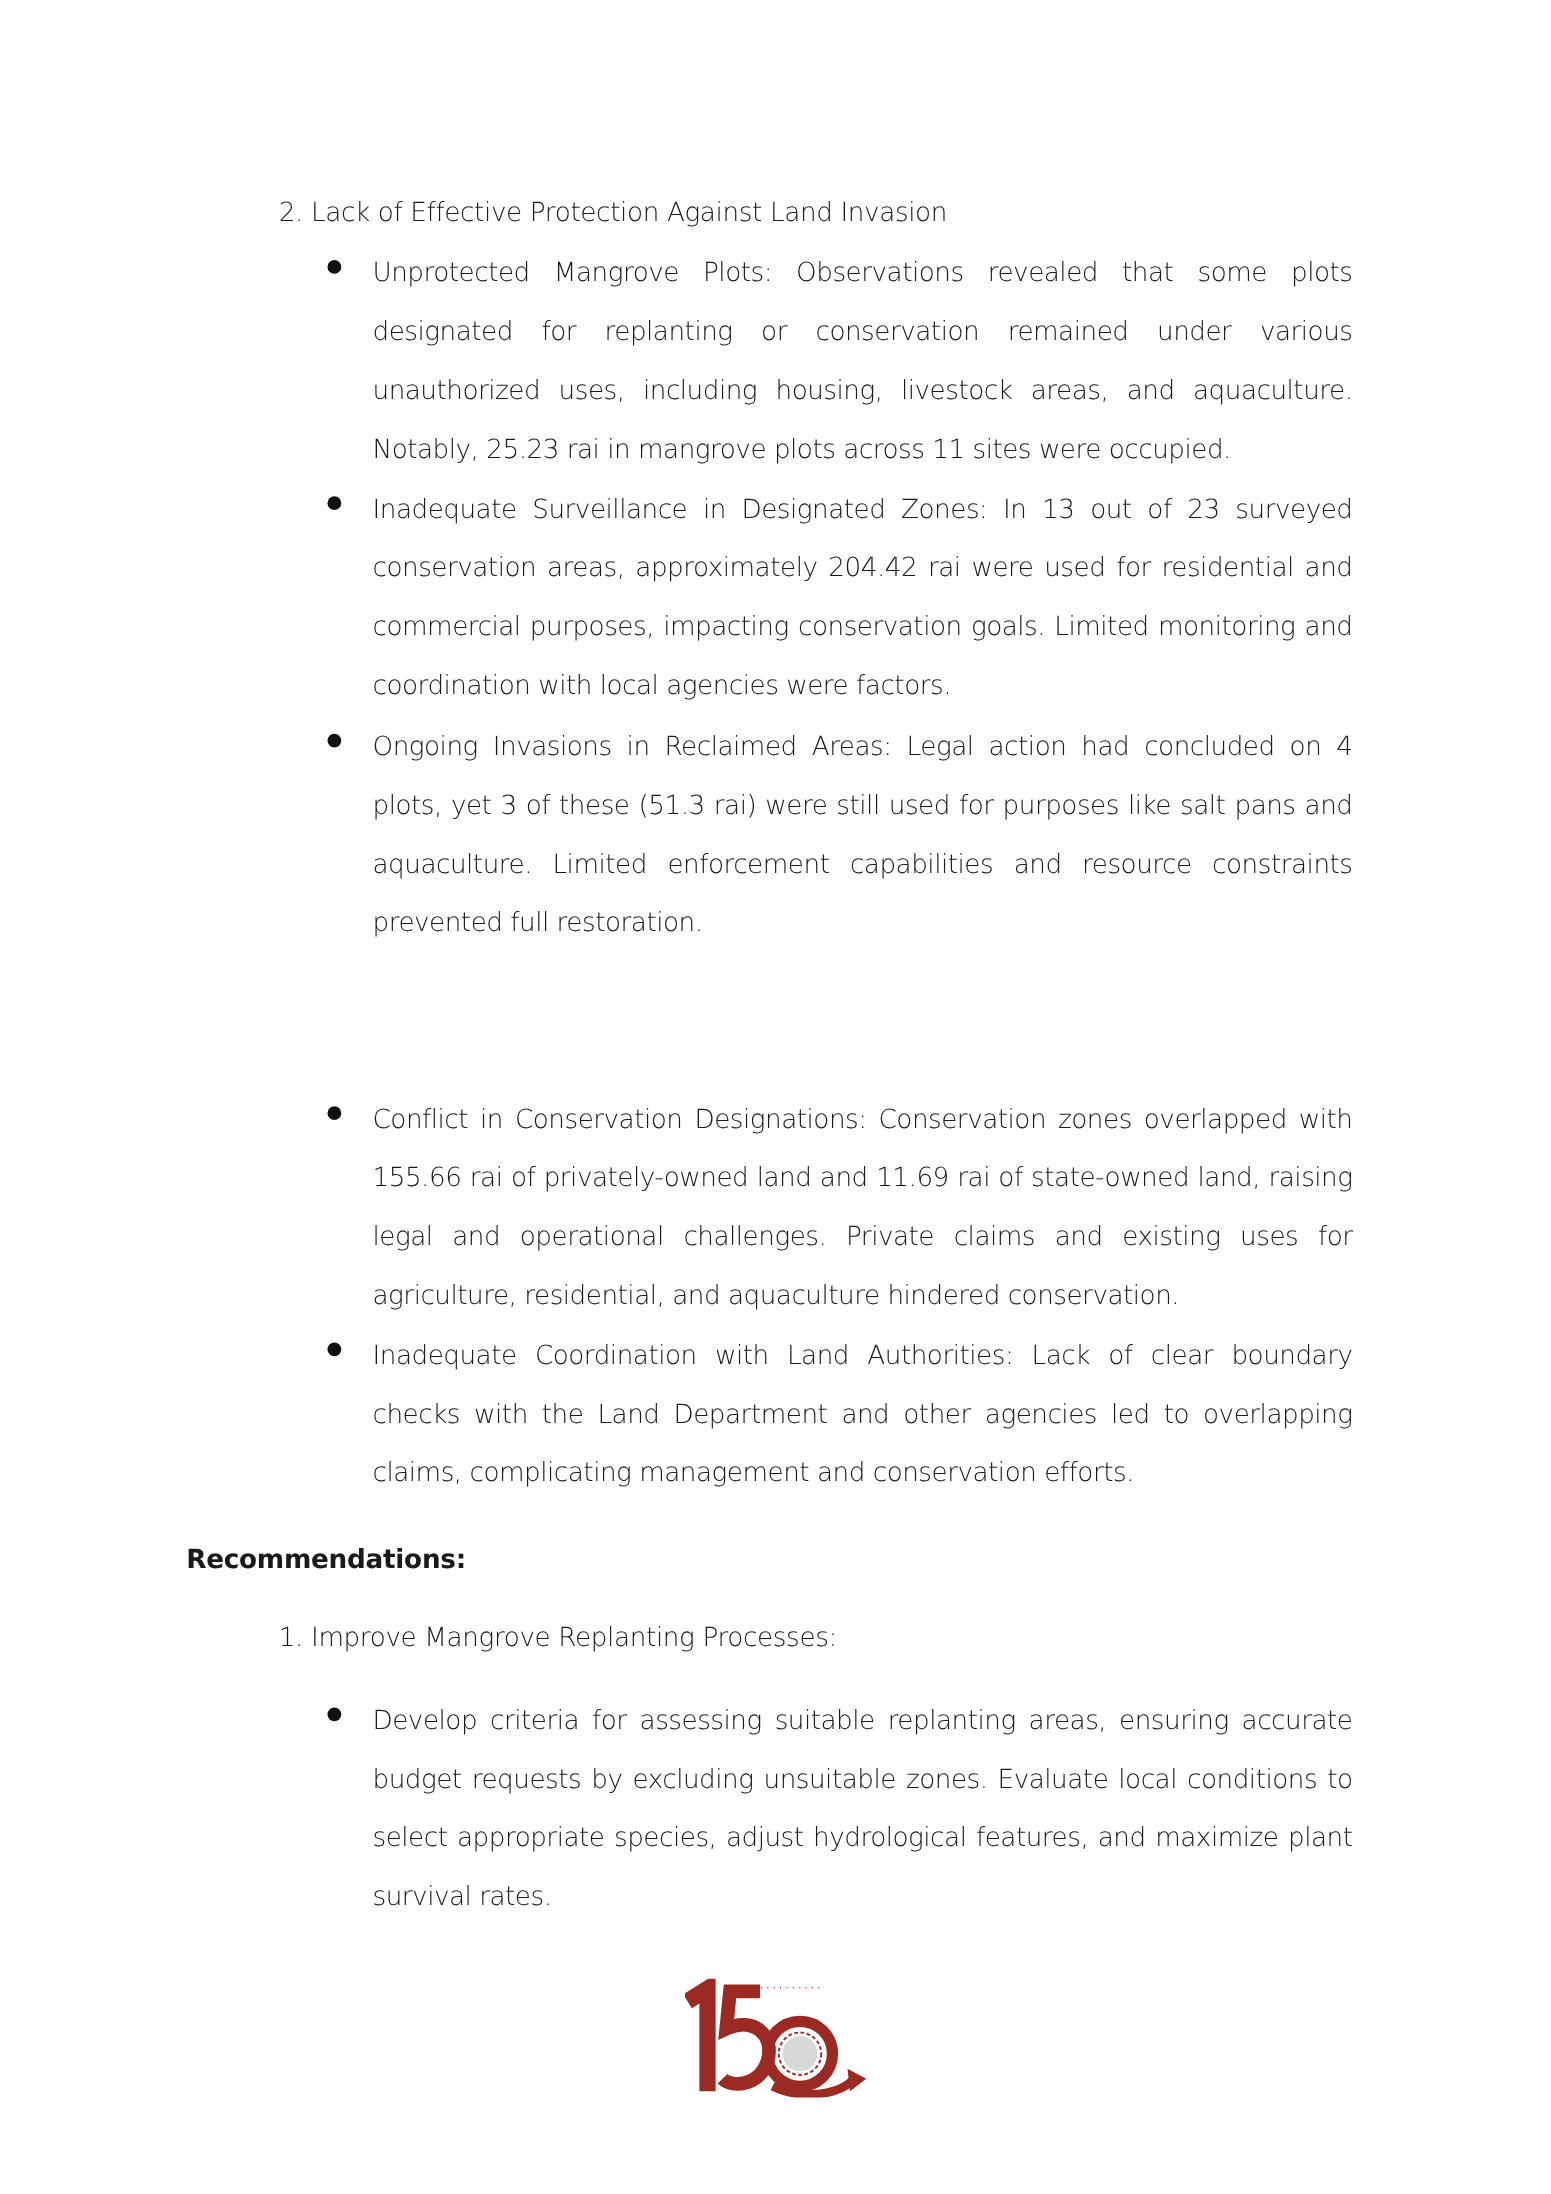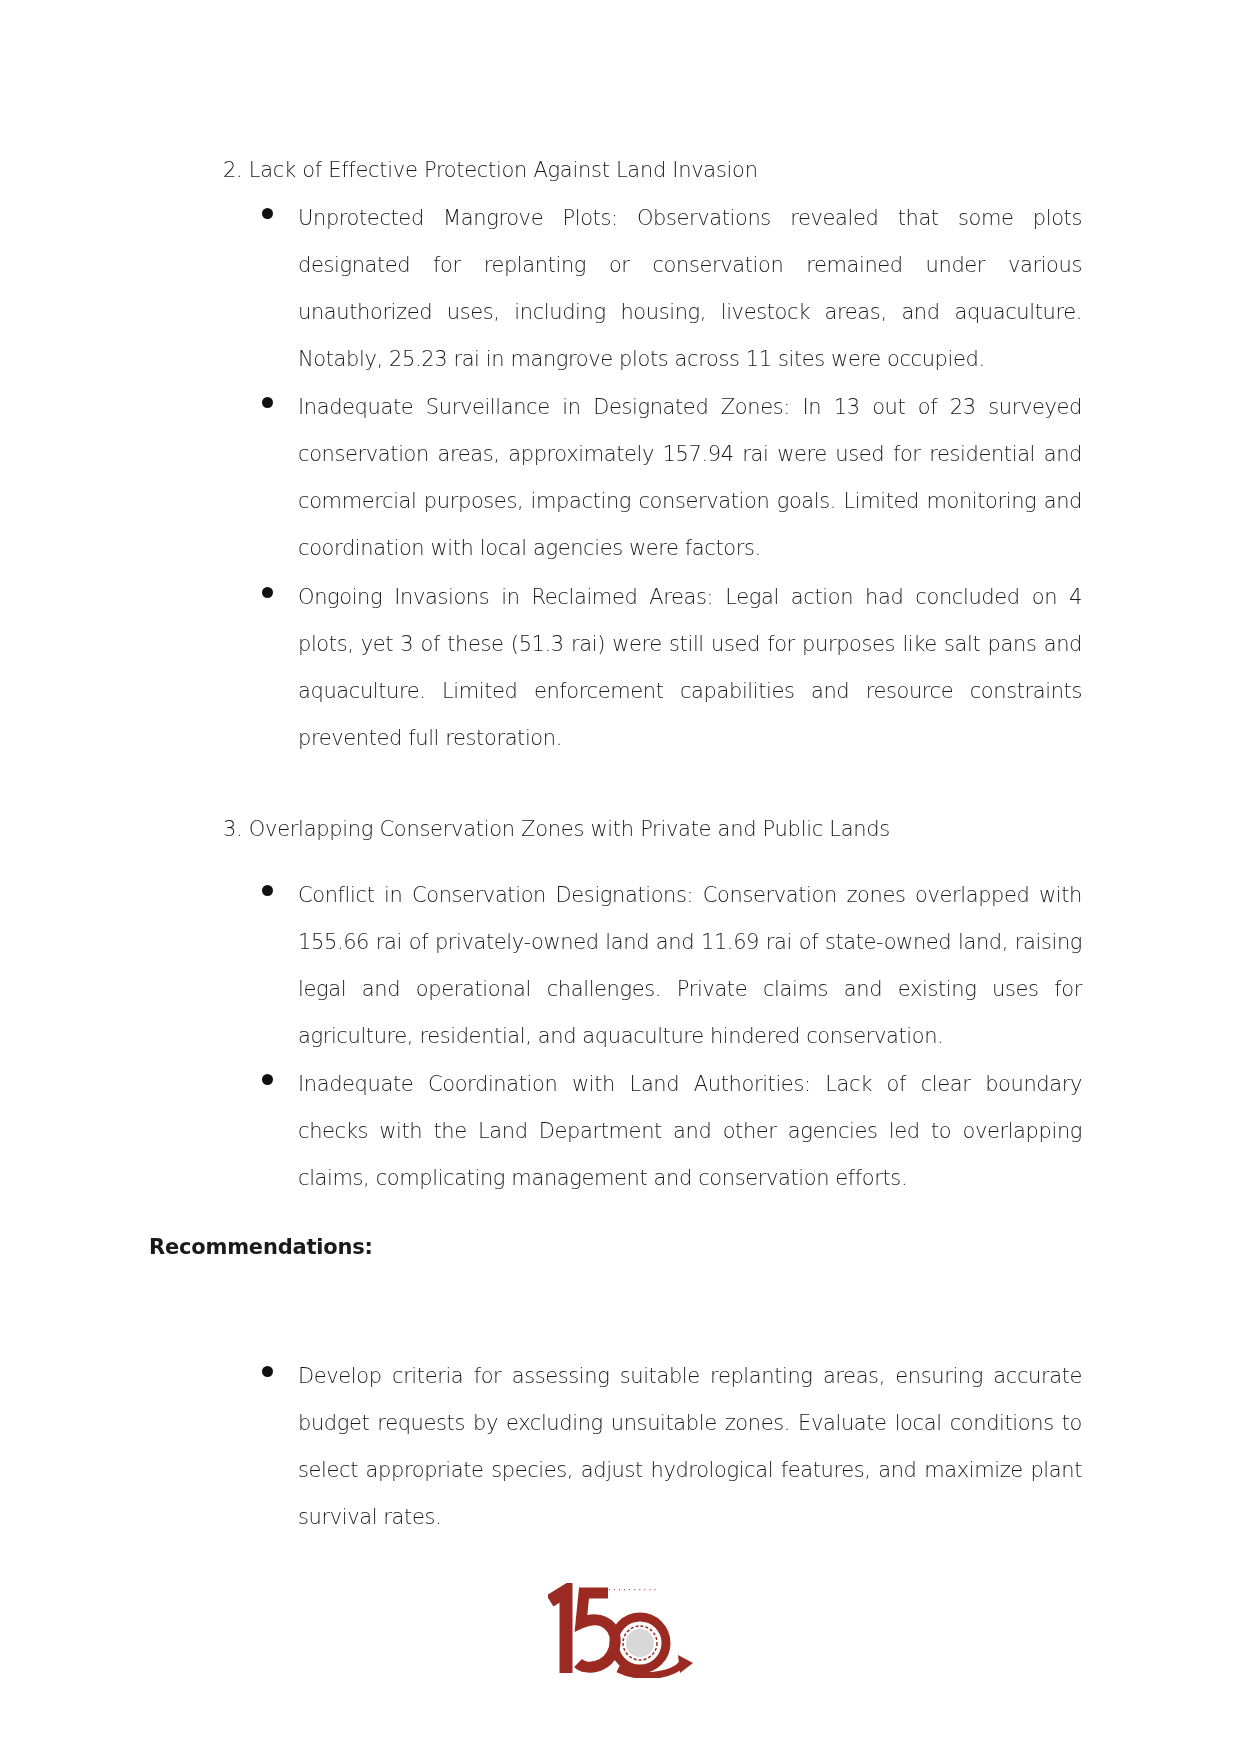--- a/index.html
+++ b/index.html
@@ -24,42 +24,42 @@
 
   <div class="heading-num" style="top:155px;">2. Lack of Effective Protection Against Land Invasion</div>
 
   <div class="bullet-block" style="top:195px;">
     <span class="bullet"></span>
     <div class="bullet-text">Unprotected Mangrove Plots: Observations revealed that some plots designated for replanting or conservation remained under various unauthorized uses, including housing, livestock areas, and aquaculture. Notably, 25.23 rai in mangrove plots across 11 sites were occupied.</div>
   </div>
 
   <div class="bullet-block" style="top:384px;">
     <span class="bullet"></span>
-    <div class="bullet-text">Inadequate Surveillance in Designated Zones: In 13 out of 23 surveyed conservation areas, approximately 157.94 rai were used for residential and commercial purposes, impacting conservation goals. Limited monitoring and coordination with local agencies were factors.</div>
+    <div class="bullet-text">Inadequate Surveillance in Designated Zones: In 13 out of 23 surveyed conservation areas, approximately 204.42 rai were used for residential and commercial purposes, impacting conservation goals. Limited monitoring and coordination with local agencies were factors.</div>
   </div>
 
   <div class="bullet-block" style="top:574px;">
     <span class="bullet"></span>
     <div class="bullet-text">Ongoing Invasions in Reclaimed Areas: Legal action had concluded on 4 plots, yet 3 of these (51.3 rai) were still used for purposes like salt pans and aquaculture. Limited enforcement capabilities and resource constraints prevented full restoration.</div>
   </div>
 
-  <div class="heading-num" style="top:814px;">3. Overlapping Conservation Zones with Private and Public Lands</div>
 
   <div class="bullet-block" style="top:872px;">
     <span class="bullet"></span>
     <div class="bullet-text">Conflict in Conservation Designations: Conservation zones overlapped with 155.66 rai of privately-owned land and 11.69 rai of state-owned land, raising legal and operational challenges. Private claims and existing uses for agriculture, residential, and aquaculture hindered conservation.</div>
   </div>
 
   <div class="bullet-block" style="top:1061px;">
     <span class="bullet"></span>
     <div class="bullet-text">Inadequate Coordination with Land Authorities: Lack of clear boundary checks with the Land Department and other agencies led to overlapping claims, complicating management and conservation efforts.</div>
   </div>
 
   <div class="section-title" style="top:1232px;">Recommendations:</div>
 
+  <div class="heading-num" style="top:1295px;">1. Improve Mangrove Replanting Processes:</div>
 
   <div class="bullet-block" style="top:1353px;">
     <span class="bullet"></span>
     <div class="bullet-text">Develop criteria for assessing suitable replanting areas, ensuring accurate budget requests by excluding unsuitable zones. Evaluate local conditions to select appropriate species, adjust hydrological features, and maximize plant survival rates.</div>
   </div>
 
   <div class="logo">
     <svg width="150" height="95" viewBox="0 0 150 95">
       <g fill="none" stroke="#9b2b22">
         <path d="M2 18 L18 8 L18 90" stroke-width="13"></path>

